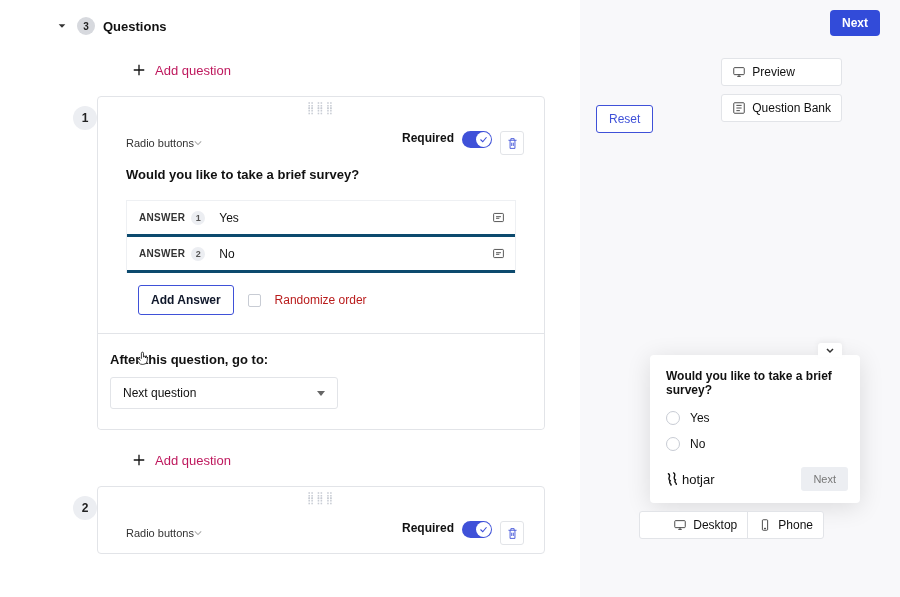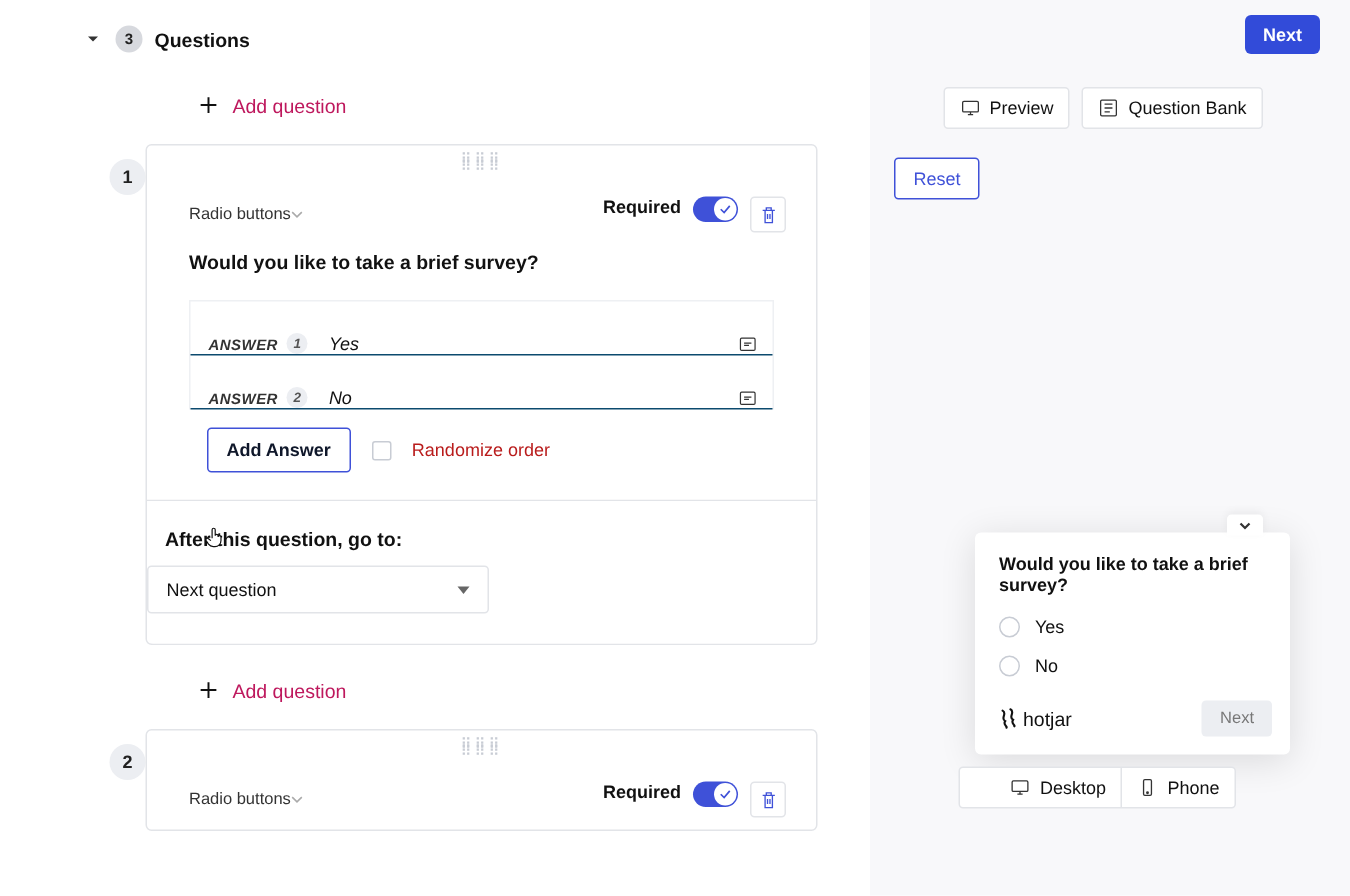--- a/index.html
+++ b/index.html
@@ -31,41 +31,41 @@
   .required-label { font-size: 12px; font-weight:600; }
   .toggle { width: 30px; height: 17px; border-radius: 10px; background: #3f51d8; position:relative; cursor:pointer;}
   .toggle-knob { position:absolute; right:1px; top:1px; width:15px; height:15px; border-radius:50%; background:#fff; display:flex; align-items:center; justify-content:center; }
   .toggle-knob svg { width:9px; height:9px; stroke:#3f51d8; }
   .trash-btn { width: 24px; height: 24px; border:1px solid #e2e4e8; border-radius:3px; display:flex; align-items:center; justify-content:center; cursor:pointer;}
   .trash-btn svg { width:13px; height:13px; stroke:#3f51d8; fill:none;}
 
   .qtext { padding: 4px 28px 18px 28px; font-size: 13px; font-weight: 700; }
 
   .answers { margin: 0 28px; border-top:1px solid #eef0f3; border-left:1px solid #eef0f3; border-right:1px solid #eef0f3; }
-  .answer-row { display:flex; align-items:flex-end; height: 36px; border-bottom:1px solid #0c4a6e; padding: 0 10px 0 12px; font-style: italic;}
+  .answer-row { display:flex; align-items:center; height: 36px; border-bottom:3px solid #0c4a6e; padding: 0 10px 0 12px;}
   .ans-label { font-size: 10px; font-weight:700; color:#333; letter-spacing:0.3px;}
   .ans-num { width:14px; height:14px; border-radius:50%; background:#eceef2; color:#555; font-size:9px; font-weight:700; display:inline-flex; align-items:center; justify-content:center; margin-left:6px; margin-right:14px;}
   .ans-text { font-size: 12px; flex:1;}
   .branch-icon { width:14px; height:14px; display:flex; align-items:center; justify-content:center; cursor:pointer;}
   .branch-icon svg { width:13px; height:13px; stroke:#333; fill:none;}
 
   .answers-footer { display:flex; align-items:center; gap:14px; margin: 12px 28px 18px 40px; }
   .add-answer-btn { border:1px solid #3f51d8; color:#0f172a; background:#fff; border-radius:3px; padding:7px 12px; font-size:12px; font-weight:600; cursor:pointer;}
   .checkbox { width:13px; height:13px; border:1px solid #c8ccd4; border-radius:2px; display:inline-block;}
   .randomize-label { font-size: 12px; color:#b91c1c;}
 
   .card-bottom { border-top:1px solid #e2e4e8; padding: 18px 0 20px 0; background:#fff; border-radius:0 0 4px 4px;}
   .after-label { font-size:13px; font-weight:600; padding: 0 12px 10px 12px; position:relative;}
   .cursor-hand { position:absolute; left:37px; top:-2px; }
   .cursor-hand svg { width:16px; height:16px;}
-  .goto-select { margin-left:0; width: 228px; height: 32px; border:1px solid #e2e4e8; border-radius:3px; display:flex; align-items:center; justify-content:space-between; padding: 0 12px; font-size:12px; cursor:pointer;}
+  .goto-select { margin-left:12px; width: 228px; height: 32px; border:1px solid #e2e4e8; border-radius:3px; display:flex; align-items:center; justify-content:space-between; padding: 0 12px; font-size:12px; cursor:pointer;}
   .tri { width:0; height:0; border-left:4px solid transparent; border-right:4px solid transparent; border-top:5px solid #666;}
 
   
-  .right-tools { position:absolute; top:58px; right:58px; display:flex; gap:8px; }
+  .right-tools { position:absolute; top:58px; right:58px; display:flex; gap:8px;flex-direction:column; }
   .tool-btn { background:#fff; border:1px solid #e2e4e8; border-radius:3px; padding:6px 10px; font-size:12px; display:flex; align-items:center; gap:6px; cursor:pointer;}
   .tool-btn svg { width:14px; height:14px; stroke:#333; fill:none;}
   .reset-btn { position:absolute; top:105px; left:16px; border:1px solid #3f51d8; color:#3f51d8; background:#fff; border-radius:3px; padding:6px 12px; font-size:12px; cursor:pointer;}
 
   .preview-widget { position:absolute; bottom:94px; right:40px; width: 210px; background:#fff; border-radius:4px; box-shadow: 0 4px 24px rgba(0,0,0,0.12); }
   .widget-tab { position:absolute; top:-12px; right:18px; width:24px; height:14px; background:#fff; border-radius:3px 3px 0 0; display:flex; align-items:center; justify-content:center; box-shadow: 0 -2px 6px rgba(0,0,0,0.05);}
   .widget-tab svg { width:10px; height:10px; stroke:#333;}
   .widget-q { font-size:12px; font-weight:700; padding: 14px 16px 8px 16px;}
   .widget-opt { display:flex; align-items:center; gap:10px; padding: 6px 16px; font-size:12px;}
   .radio { width:14px; height:14px; border:1.5px solid #c8ccd4; border-radius:50%;}

